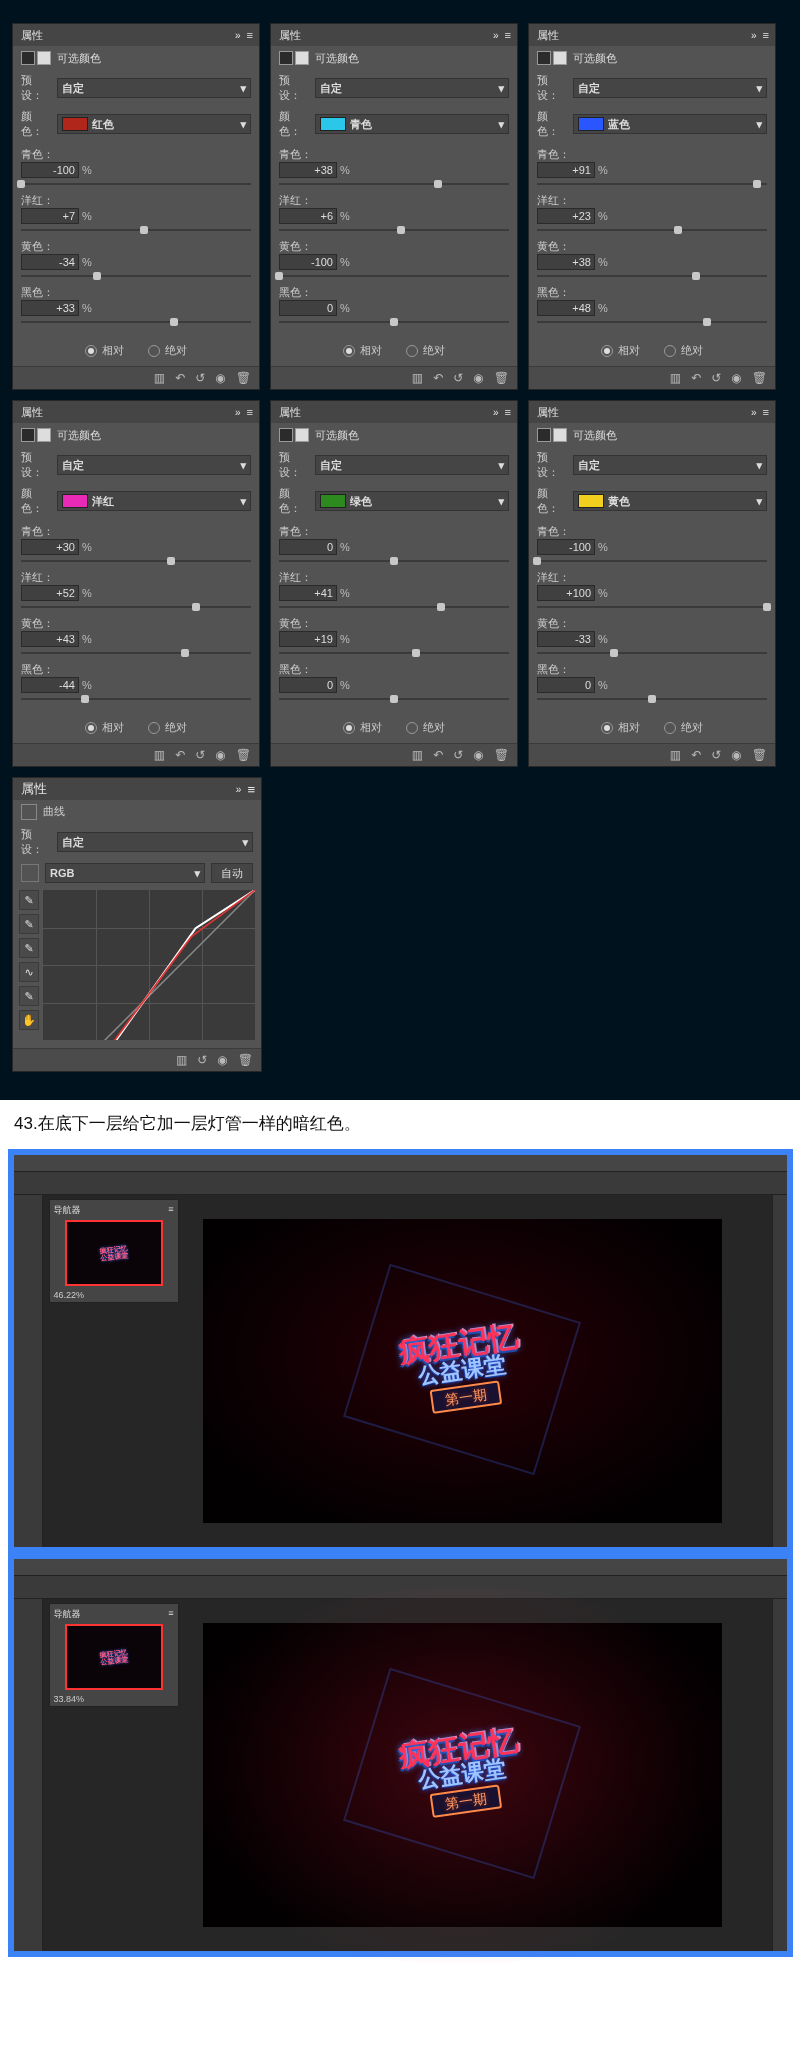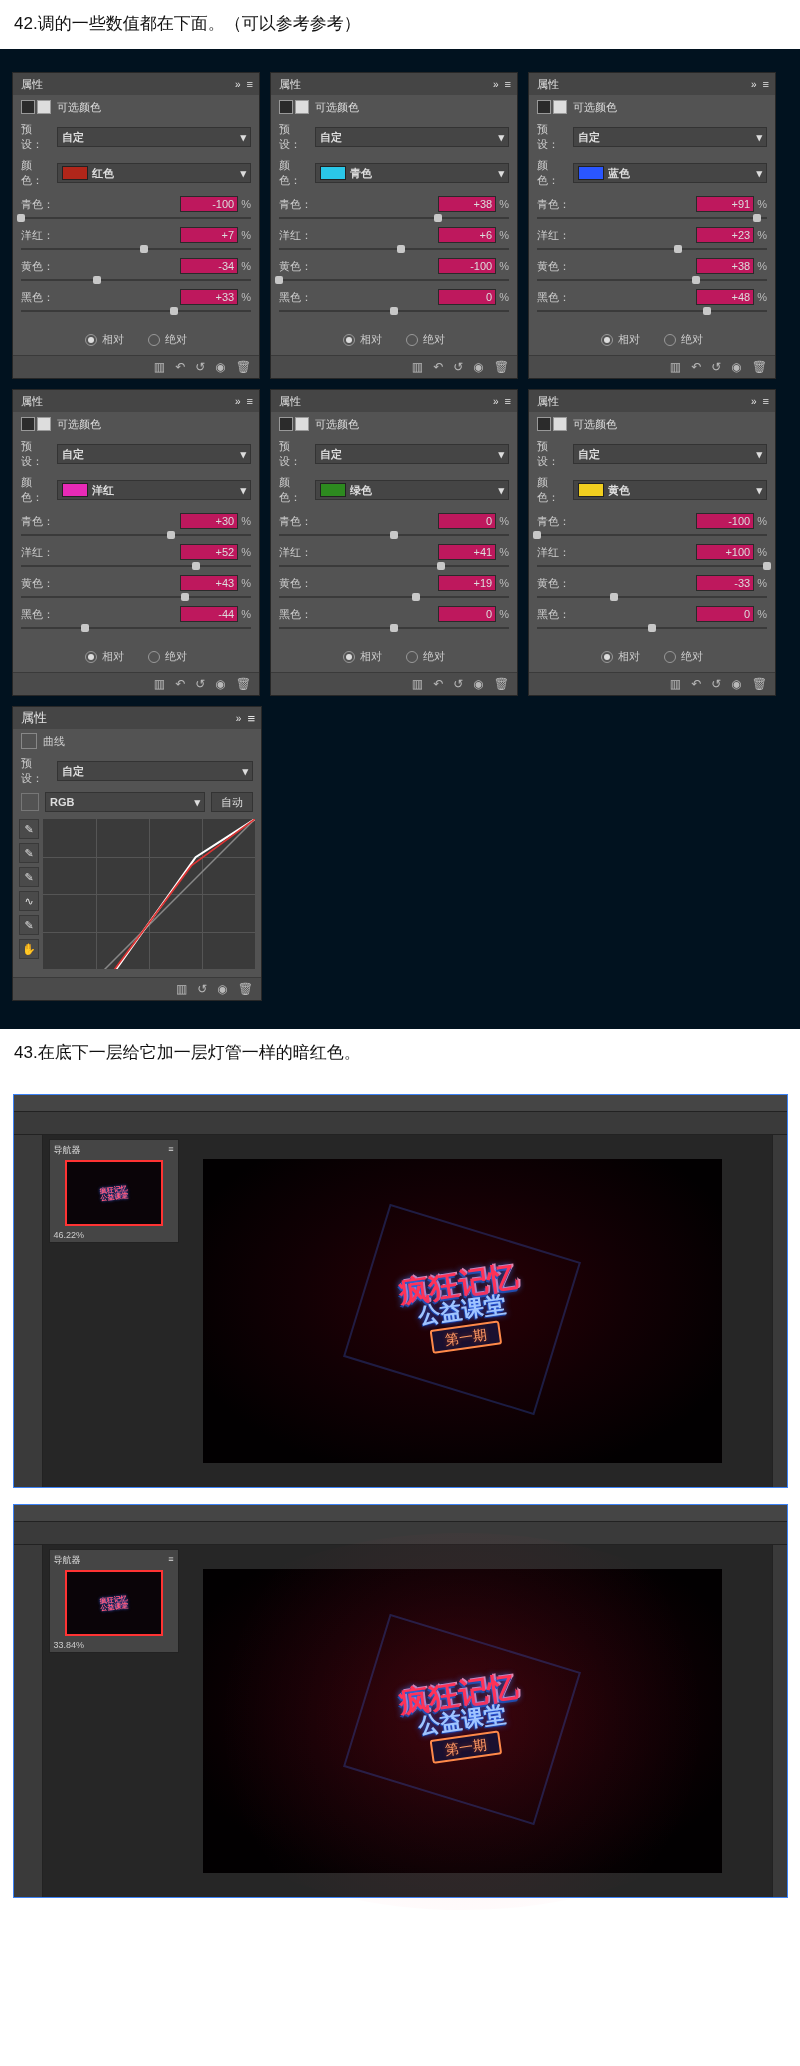--- a/index.html
+++ b/index.html
@@ -17,49 +17,49 @@
   .sq{width:12px;height:12px;border:1px solid #999;}
   .sq.b{background:#2b2b2b;}
   .sq.w{background:#ddd;}
   .row-sel{display:flex;align-items:center;gap:6px;padding:3px 8px;font-size:11px;}
   .row-sel label{width:30px;color:#ccc;}
   .sel{flex:1;height:18px;background:#454545;border:1px solid #333;color:#ddd;font-size:11px;padding:0 4px;display:flex;align-items:center;justify-content:space-between;font-weight:bold;}
   .sel .cd{display:flex;align-items:center;gap:4px;text-align:center;}
   .clr{width:24px;height:12px;border:1px solid #222;}
   .sliders{padding:2px 8px 6px 8px;}
   .sl{margin:3px 0;}
-  .sl-top{display:flex;justify-content:space-between;align-items:center;font-size:11px;color:#ccc;}
-  .val{width:50px;height:14px;background:#be185d;border:1px solid #2a2a2a;color:#ddd;text-align:right;padding:0 3px;font-size:11px;display:inline-flex;align-items:center;justify-content:flex-end;}
+  .sl-top{display:flex;justify-content:space-between;font-size:11px;color:#ccc;flex-direction:column;}
+  .val{width:50px;height:14px;background:#404040;border:1px solid #2a2a2a;color:#ddd;text-align:right;padding:0 3px;font-size:11px;display:inline-flex;align-items:center;justify-content:flex-end;}
   .pc{width:12px;text-align:center;color:#bbb;font-size:11px;}
   .sl-bar{position:relative;height:12px;}
   .track{position:absolute;left:0;right:0;top:5px;height:2px;background:#3a3a3a;}
   .thumb{position:absolute;top:2px;width:8px;height:8px;background:#c8c8c8;border-radius:2px;transform:translateX(-4px);}
   .radios{display:flex;gap:24px;justify-content:center;align-items:center;padding:6px 0 8px 0;font-size:11px;color:#ccc;}
   .radio{display:inline-flex;align-items:center;gap:5px;}
   .ro{width:10px;height:10px;border:1px solid #999;border-radius:50%;position:relative;}
   .ro.on::after{content:"";position:absolute;inset:2px;background:#ddd;border-radius:50%;}
   .p-foot{display:flex;justify-content:flex-end;gap:10px;align-items:center;height:22px;padding:0 8px;background:#4b4b4b;border-top:1px solid #3a3a3a;color:#ccc;font-size:12px;}
   .p-foot span{opacity:.85;}
   
   .curves{width:248px;background:#535353;border:1px solid #272727;}
-  .cv-sub{display:flex;align-items:center;gap:6px;padding:4px 8px;font-size:11px;}
+  .cv-sub{display:flex;gap:6px;padding:4px 8px;font-size:11px;}
   .cv-sub .cvicon{width:14px;height:14px;border:1px solid #888;}
   .cv-row{display:flex;gap:6px;align-items:center;padding:3px 8px;}
   .cv-row .sel{flex:1;}
   .cv-row .auto{width:40px;height:18px;background:#454545;border:1px solid #333;color:#ddd;font-size:11px;display:flex;align-items:center;justify-content:center;}
   .cv-body{display:flex;gap:4px;padding:4px 6px 8px 6px;}
   .cv-tools{display:flex;flex-direction:column;gap:4px;}
   .cv-tools div{width:18px;height:18px;background:#4a4a4a;border:1px solid #393939;display:flex;align-items:center;justify-content:center;font-size:11px;color:#ddd;}
   .cv-graph{flex:1;height:150px;background:#3a3a3a;position:relative;overflow:hidden;}
   .grid-v,.grid-h{position:absolute;background:#555;}
   .grid-v{top:0;bottom:0;width:1px;} .grid-h{left:0;right:0;height:1px;}
   svg.curve{position:absolute;inset:0;}
   
   .ps-wrap{background:#fff;}
-  .ps{width:773px;margin:16px auto;background:#323232;border:1px solid #3b82f6;position:relative;font-size:10px;color:#bbb;}
+  .ps{width:773px;margin:0 auto;background:#323232;border:6px solid #3b82f6;position:relative;font-size:10px;color:#bbb;}
   .ps-menu{height:16px;background:#454545;border-bottom:1px solid #222;}
   .ps-tool{height:22px;background:#3a3a3a;border-bottom:1px solid #222;}
   .ps-body{display:flex;height:352px;}
   .ps-left{width:28px;background:#3a3a3a;border-right:1px solid #222;}
   .ps-right{width:14px;background:#3a3a3a;border-left:1px solid #222;}
   .ps-center{flex:1;background:#262626;position:relative;}
   .nav{position:absolute;left:6px;top:4px;width:120px;background:#454545;border:1px solid #222;padding:4px 4px 2px 4px;}
   .nav-head{display:flex;justify-content:space-between;font-size:9px;color:#ddd;margin-bottom:3px;}
   .nav-thumb{width:94px;height:62px;background:#0a0408;border:2px solid #f33;margin:0 auto 4px auto;position:relative;}
   .nav-thumb .mini{position:absolute;left:50%;top:50%;transform:translate(-50%,-50%) rotate(-6deg);font-size:7px;color:#ff5a7a;text-align:center;line-height:1;font-weight:700;white-space:nowrap;text-shadow:0 0 3px #3a6cff;}
@@ -70,21 +70,20 @@
   .ln1{font-size:30px;color:#ff3257;text-shadow:0 0 6px #3a7bff,-1px 2px 0 #1a3b8e,2px -1px 0 #ff8aa0;}
   .ln2{font-size:22px;color:#9fc4ff;text-shadow:0 0 6px #2a60ff,-1px 1px 0 #173a8c;}
   .pill{display:inline-block;margin-top:4px;padding:3px 12px;font-size:14px;color:#ff9a64;border:2px solid #ff8a4a;border-radius:3px;background:#1a1030;text-shadow:0 0 4px #a03a1a;}
   .star::before{content:"";position:absolute;inset:-40px;border:2px solid rgba(60,110,255,.25);transform:rotate(25deg);}
   .halo{position:absolute;inset:-12%;border-radius:50%;background:radial-gradient(circle,rgba(255,50,80,.10),transparent 65%);}
 </style>
 </head>
 <body>
 
 <div class="page">
-  <div class="step-title">42.调的一些数值都在下面。（可以参考参考）</div>
 
   <div class="dark">
     <div class="panel-row" id="row1">
         <div class="panel">
     <div class="p-head">
       <span>属性</span>
       <span class="icons">
               <span class="chev">»</span>
               <span>≡</span>
             </span>

